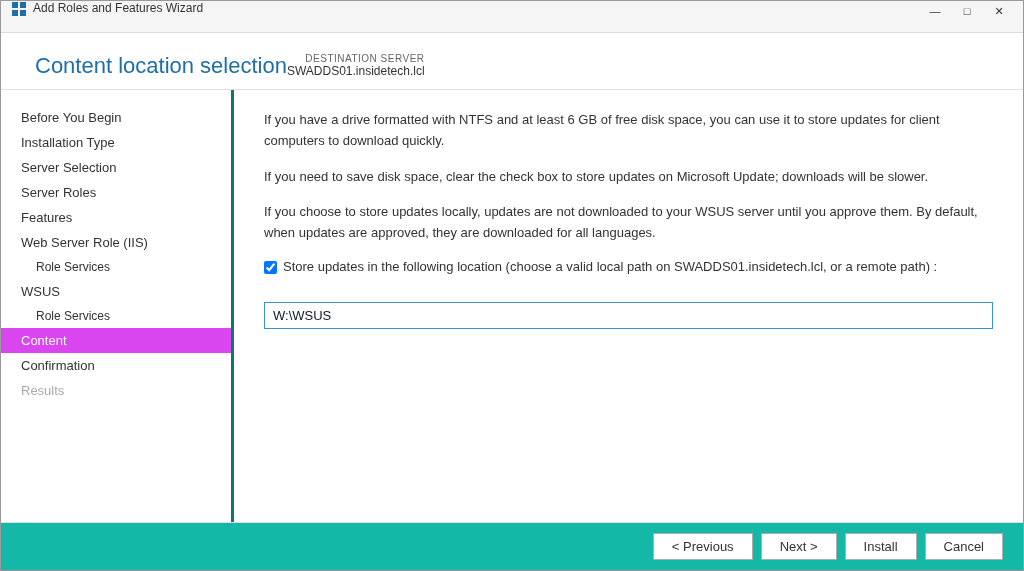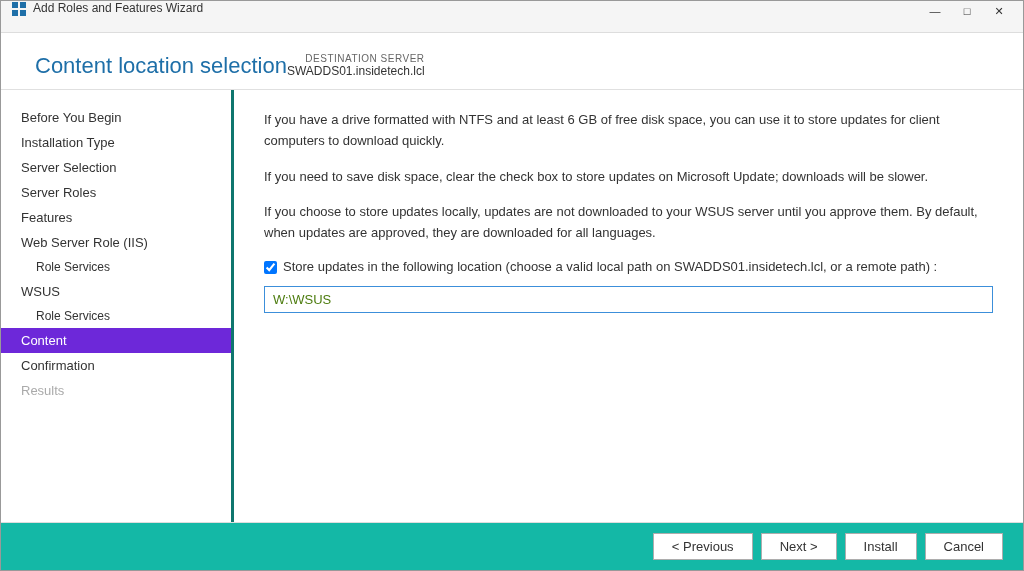--- a/index.html
+++ b/index.html
@@ -96,21 +96,21 @@
       flex-shrink: 0;
       overflow-y: auto;
     }
     .sidebar-item {
       padding: 5px 20px;
       font-size: 13px;
       color: #333;
       cursor: pointer;
     }
     .sidebar-item.active {
-      background: #6d28d9;
+      background: #d946ef;
       color: #fff;
     }
     .sidebar-item.sub {
       padding-left: 35px;
       font-size: 12px;
     }
     .sidebar-item.disabled {
       color: #aaa;
       cursor: default;
     }
@@ -136,23 +136,23 @@
     .checkbox-row input[type="checkbox"] {
       margin-right: 6px;
       margin-top: 2px;
       flex-shrink: 0;
     }
     .path-input {
       width: 100%;
       border: 1px solid #3c8fda;
       padding: 5px 8px;
       font-size: 13px;
-      color: #4d7c0f;
+      color: #0f172a;
       outline: none;
-      margin-top: 0;
+      margin-top: 16px;
     }
     .footer {
       border-top: 1px solid #ddd;
       padding: 10px 20px;
       display: flex;
       justify-content: flex-end;
       gap: 8px;
       flex-shrink: 0;
       background: #14b8a6;
     }

